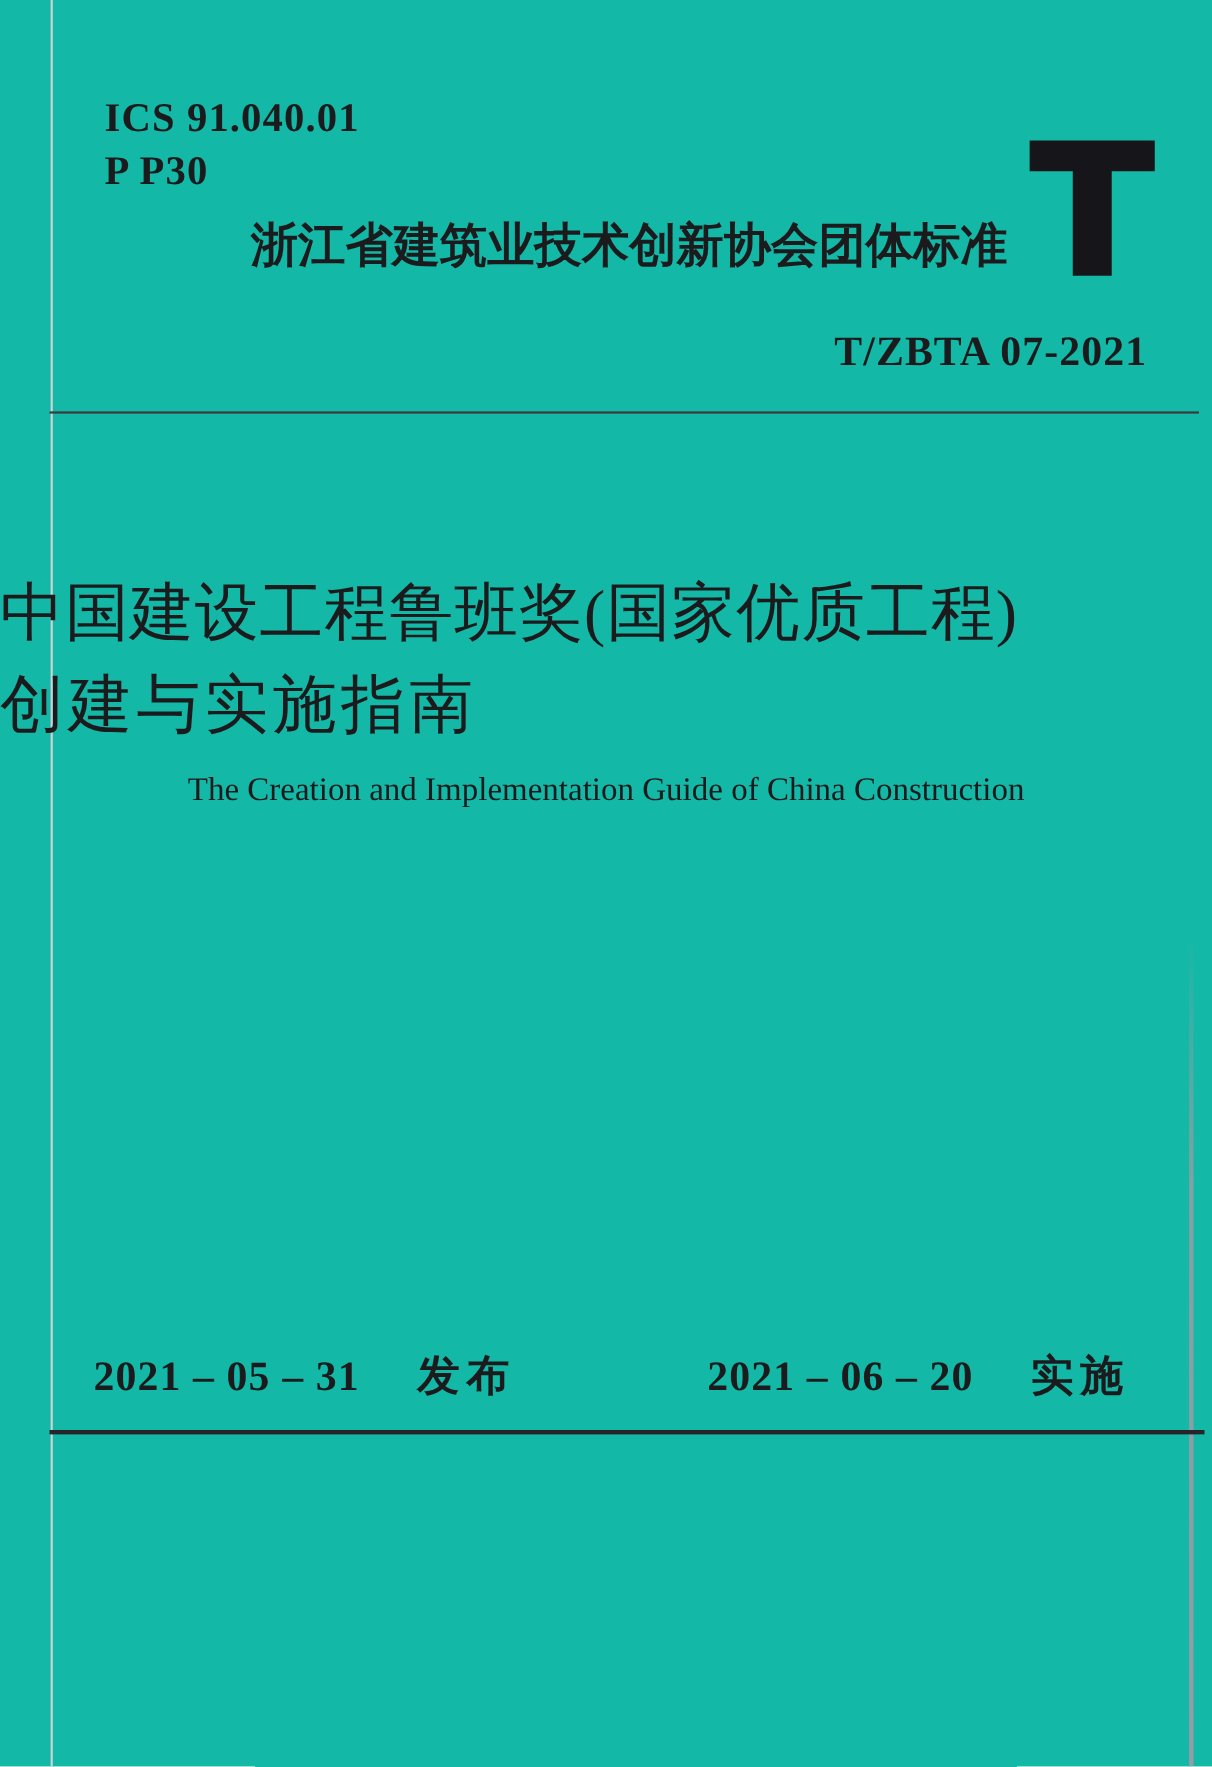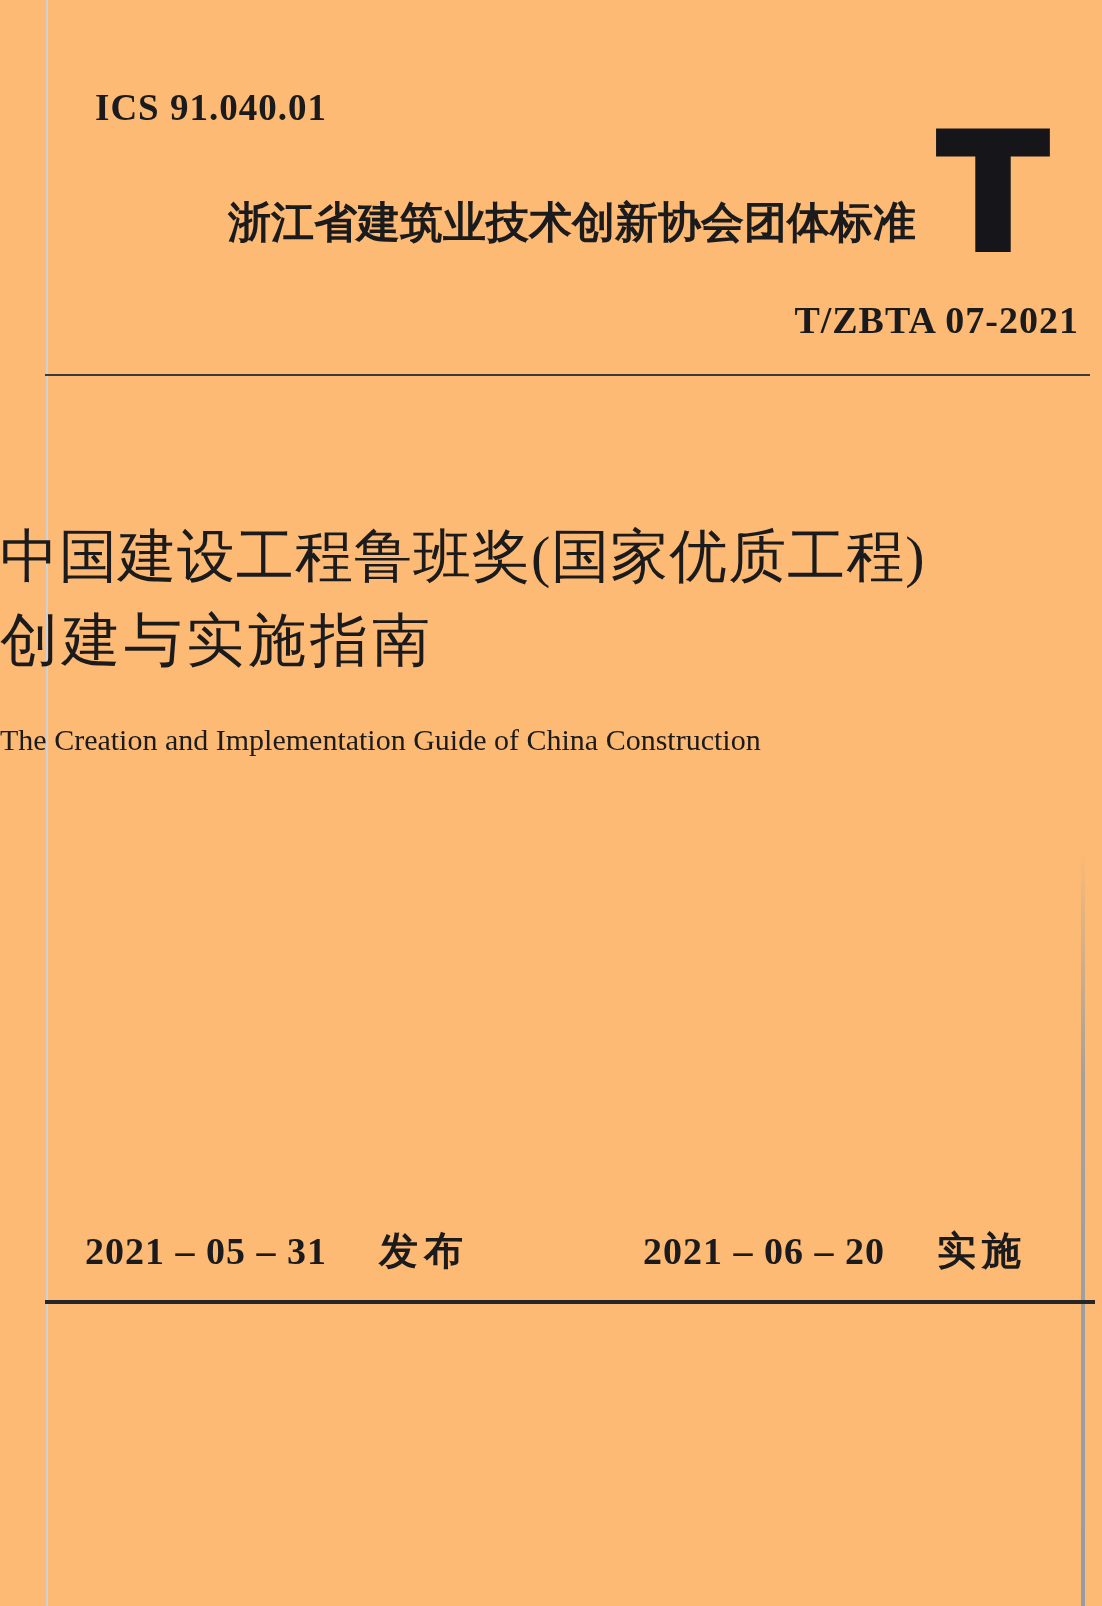--- a/index.html
+++ b/index.html
@@ -4,21 +4,21 @@
 <style>
   html, body {
     margin: 0;
     padding: 0;
     background: #ffffff;
   }
   #page {
     position: relative;
     width: 1102px;
     height: 1606px;
-    background: #fdba74;
+    background: #14b8a6;
     overflow: hidden;
     font-family: "Liberation Serif", "DejaVu Serif", serif;
     color: #1b1b1d;
   }
   
   .left-edge {
     position: absolute;
     left: 46px; top: 0;
     width: 2px; height: 1606px;
     background: #cdd1d8;
@@ -59,21 +59,20 @@
     color: #16161a;
   }
   .std-code {
     position: absolute;
     left: 0; top: 298px;
     width: 1043px;
     text-align: right;
     font-weight: bold;
     font-size: 38px;
     letter-spacing: 1px;
-    padding-left: 36px;
   }
   .rule-top {
     position: absolute;
     left: 45px; top: 374px;
     width: 1045px; height: 2px;
     background: #3a3a3c;
   }
   .title-line1 {
     position: absolute;
     left: 0; top: 518px;
@@ -89,23 +88,23 @@
     width: 1102px;
     text-align: left;
     font-size: 58px;
     letter-spacing: 4px;
     white-space: nowrap;
   }
   .subtitle-en {
     position: absolute;
     left: 0; top: 696px;
     width: 1102px;
+    text-align: center;
     font-size: 30px;
     line-height: 43px;
-    margin-top: 22px;
   }
   .date-row {
     position: absolute;
     left: 0; top: 1224px;
     width: 880px;
     height: 54px;
   }
   .date-block { position: absolute; top: 0; white-space: nowrap; }
   .date-block.issue { left: 85px; }
   .date-block.impl { left: 643px; }
@@ -143,20 +142,21 @@
 </head>
 <body>
 
 <div id="page">
 
   <div class="left-edge"></div>
   <div class="right-edge"></div>
 
   <div class="ics-block">
     <div>ICS 91.040.01</div>
+    <div>P P30</div>
   </div>
 
   <div class="assoc-header">浙江省建筑业技术创新协会团体标准</div>
 
   <div class="t-logo">T</div>
 
   <div class="std-code">T/ZBTA 07-2021</div>
 
   <div class="rule-top"></div>
 

